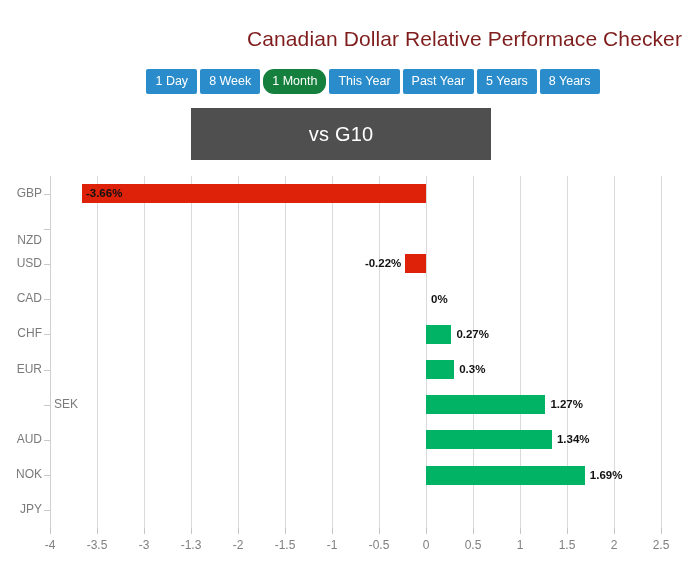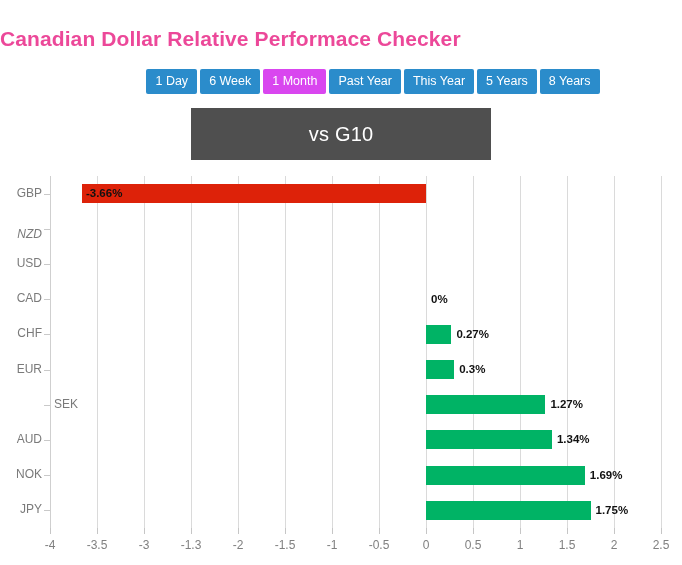--- a/index.html
+++ b/index.html
@@ -14,24 +14,24 @@
     font-family: "Liberation Sans", sans-serif;
     overflow: hidden;
   }
 
   
   .page-title {
     position: absolute;
     top: 27px;
     left: 0;
     width: 682px;
-    text-align: left;
+    text-align: right;
     font-size: 21px;
-    color: #ec4899;
-    font-weight: 700;
+    color: #7f1d1d;
+    font-weight: 400;
     letter-spacing: 0.1px;
   }
 
   
   .period-bar {
     position: absolute;
     top: 69px;
     left: 0;
     width: 678px;
     display: flex;
@@ -45,21 +45,22 @@
     background: #2b8ccb;
     padding: 5px 9px 6px 9px;
     border: none;
     border-radius: 2px;
     line-height: 14px;
     white-space: nowrap;
     cursor: pointer;
     font-family: "Liberation Sans", sans-serif;
   }
   .period-btn.active {
-    background: #d946ef;
+    background: #15803d;
+    border-radius: 11px;
   }
 
   
   .vs-banner {
     position: absolute;
     top: 108px;
     left: 191px;
     width: 300px;
     height: 52px;
     background: #4f4f4f;
@@ -148,24 +149,24 @@
     white-space: nowrap;
   }
 </style>
 </head>
 <body>
 
 <div class="page-title">Canadian Dollar Relative Performace Checker</div>
 
 <div class="period-bar">
     <button class="period-btn">1 Day</button>
-    <button class="period-btn">6 Week</button>
+    <button class="period-btn">8 Week</button>
     <button class="period-btn active">1 Month</button>
+    <button class="period-btn">This Year</button>
     <button class="period-btn">Past Year</button>
-    <button class="period-btn">This Year</button>
     <button class="period-btn">5 Years</button>
     <button class="period-btn">8 Years</button>
   </div>
 
 <div class="vs-banner">vs G10</div>
 
 <div class="chart">
   <div class="plot">
       <div class="gridline axis-left" style="left: 0px;"></div>
       <div class="tick-mark" style="left: 0px; top: 352px;"></div>
@@ -195,20 +196,24 @@
       <div class="tick-mark" style="left: 564px; top: 352px;"></div>
       <div class="gridline" style="left: 611px;"></div>
       <div class="tick-mark" style="left: 611px; top: 352px;"></div>
       <div class="ytick-mark" style="top: 17.6px;"></div>
       <div class="row" style="top: 0px;">
         <div class="bar neg" style="left: 31.96px; width: 344.04px;"></div>
         <div class="bar-label" style="left: 35.96px;">-3.66%</div>
       </div>
       <div class="ytick-mark" style="top: 52.8px;"></div>
       <div class="ytick-mark" style="top: 88px;"></div>
+      <div class="row" style="top: 70.4px;">
+        <div class="bar neg" style="left: 355.32px; width: 20.68px;"></div>
+        <div class="bar-label" style="left: 351.32px; transform: translateX(-100%);">-0.22%</div>
+      </div>
       <div class="ytick-mark" style="top: 123.2px;"></div>
       <div class="row" style="top: 105.6px;">
         <div class="bar-label" style="left: 381px;">0%</div>
       </div>
       <div class="ytick-mark" style="top: 158.4px;"></div>
       <div class="row" style="top: 140.8px;">
         <div class="bar pos" style="left: 376px; width: 25.38px;"></div>
         <div class="bar-label" style="left: 406.38px;">0.27%</div>
       </div>
       <div class="ytick-mark" style="top: 193.6px;"></div>
@@ -225,43 +230,39 @@
       <div class="row" style="top: 246.4px;">
         <div class="bar pos" style="left: 376px; width: 125.96px;"></div>
         <div class="bar-label" style="left: 506.96px;">1.34%</div>
       </div>
       <div class="ytick-mark" style="top: 299.2px;"></div>
       <div class="row" style="top: 281.6px;">
         <div class="bar pos" style="left: 376px; width: 158.86px;"></div>
         <div class="bar-label" style="left: 539.86px;">1.69%</div>
       </div>
       <div class="ytick-mark" style="top: 334.4px;"></div>
-      <div class="row" style="top: 316.8px;">
-        <div class="bar pos" style="left: 376px; width: 164.5px;"></div>
-        <div class="bar-label" style="left: 545.5px;">1.75%</div>
-      </div>
     </div>
 <div class="xlabel" style="left: 50px;">-4</div>
     <div class="xlabel" style="left: 97px;">-3.5</div>
     <div class="xlabel" style="left: 144px;">-3</div>
     <div class="xlabel" style="left: 191px;">-1.3</div>
     <div class="xlabel" style="left: 238px;">-2</div>
     <div class="xlabel" style="left: 285px;">-1.5</div>
     <div class="xlabel" style="left: 332px;">-1</div>
     <div class="xlabel" style="left: 379px;">-0.5</div>
     <div class="xlabel" style="left: 426px;">0</div>
     <div class="xlabel" style="left: 473px;">0.5</div>
     <div class="xlabel" style="left: 520px;">1</div>
     <div class="xlabel" style="left: 567px;">1.5</div>
     <div class="xlabel" style="left: 614px;">2</div>
     <div class="xlabel" style="left: 661px;">2.5</div>
   </div>
 
 <div class="ylabel" style="left: 0px; width: 42px; top: 185.6px; position: absolute;">GBP</div>
-<div class="ylabel" style="left: 0px; width: 42px; top: 227px; position: absolute; font-style: italic;">NZD</div>
+<div class="ylabel" style="left: 0px; width: 42px; top: 233px; position: absolute;">NZD</div>
 <div class="ylabel" style="left: 0px; width: 42px; top: 256px; position: absolute;">USD</div>
 <div class="ylabel" style="left: 0px; width: 42px; top: 291.2px; position: absolute;">CAD</div>
 <div class="ylabel" style="left: 0px; width: 42px; top: 326.4px; position: absolute;">CHF</div>
 <div class="ylabel" style="left: 0px; width: 42px; top: 361.6px; position: absolute;">EUR</div>
 <div class="ylabel" style="left: 0px; width: 42px; top: 396.8px; position: absolute; padding-left: 36px;">SEK</div>
 <div class="ylabel" style="left: 0px; width: 42px; top: 432px; position: absolute;">AUD</div>
 <div class="ylabel" style="left: 0px; width: 42px; top: 467.2px; position: absolute;">NOK</div>
 <div class="ylabel" style="left: 0px; width: 42px; top: 502.4px; position: absolute;">JPY</div>
 
 </body></html>

